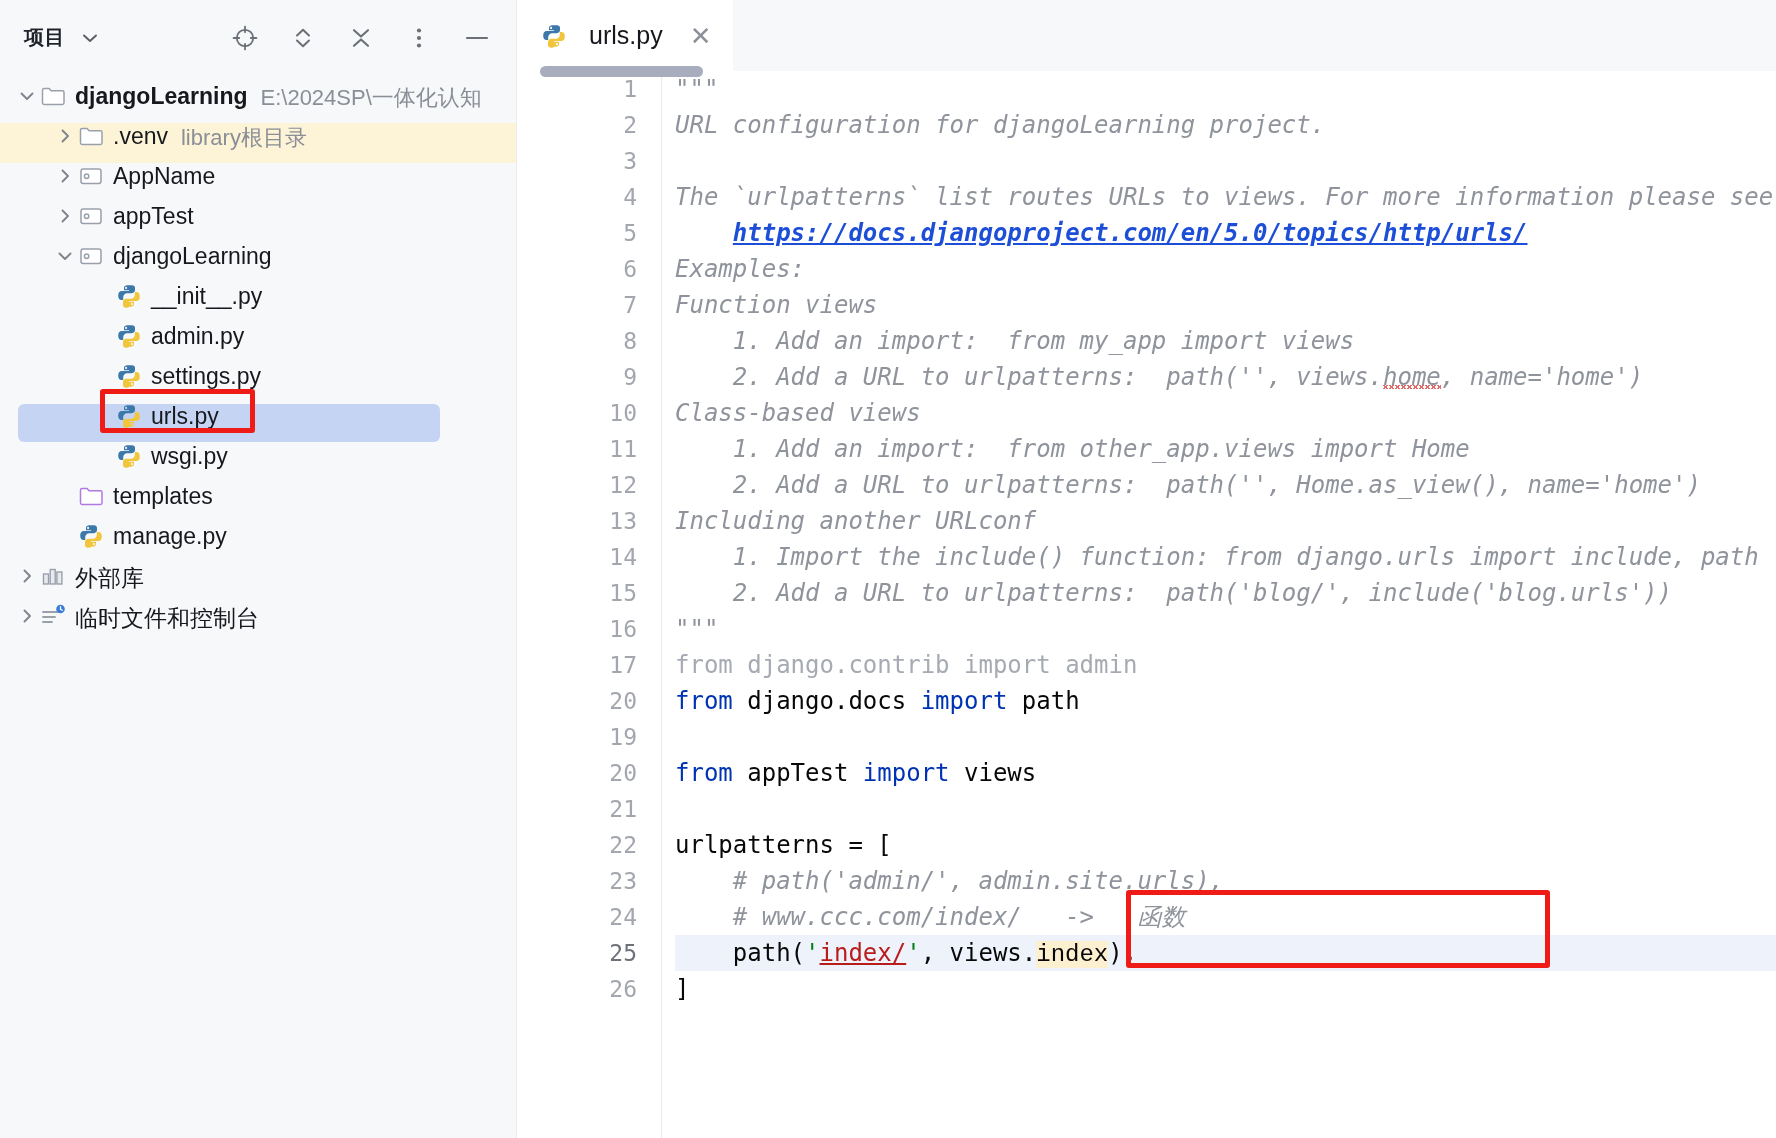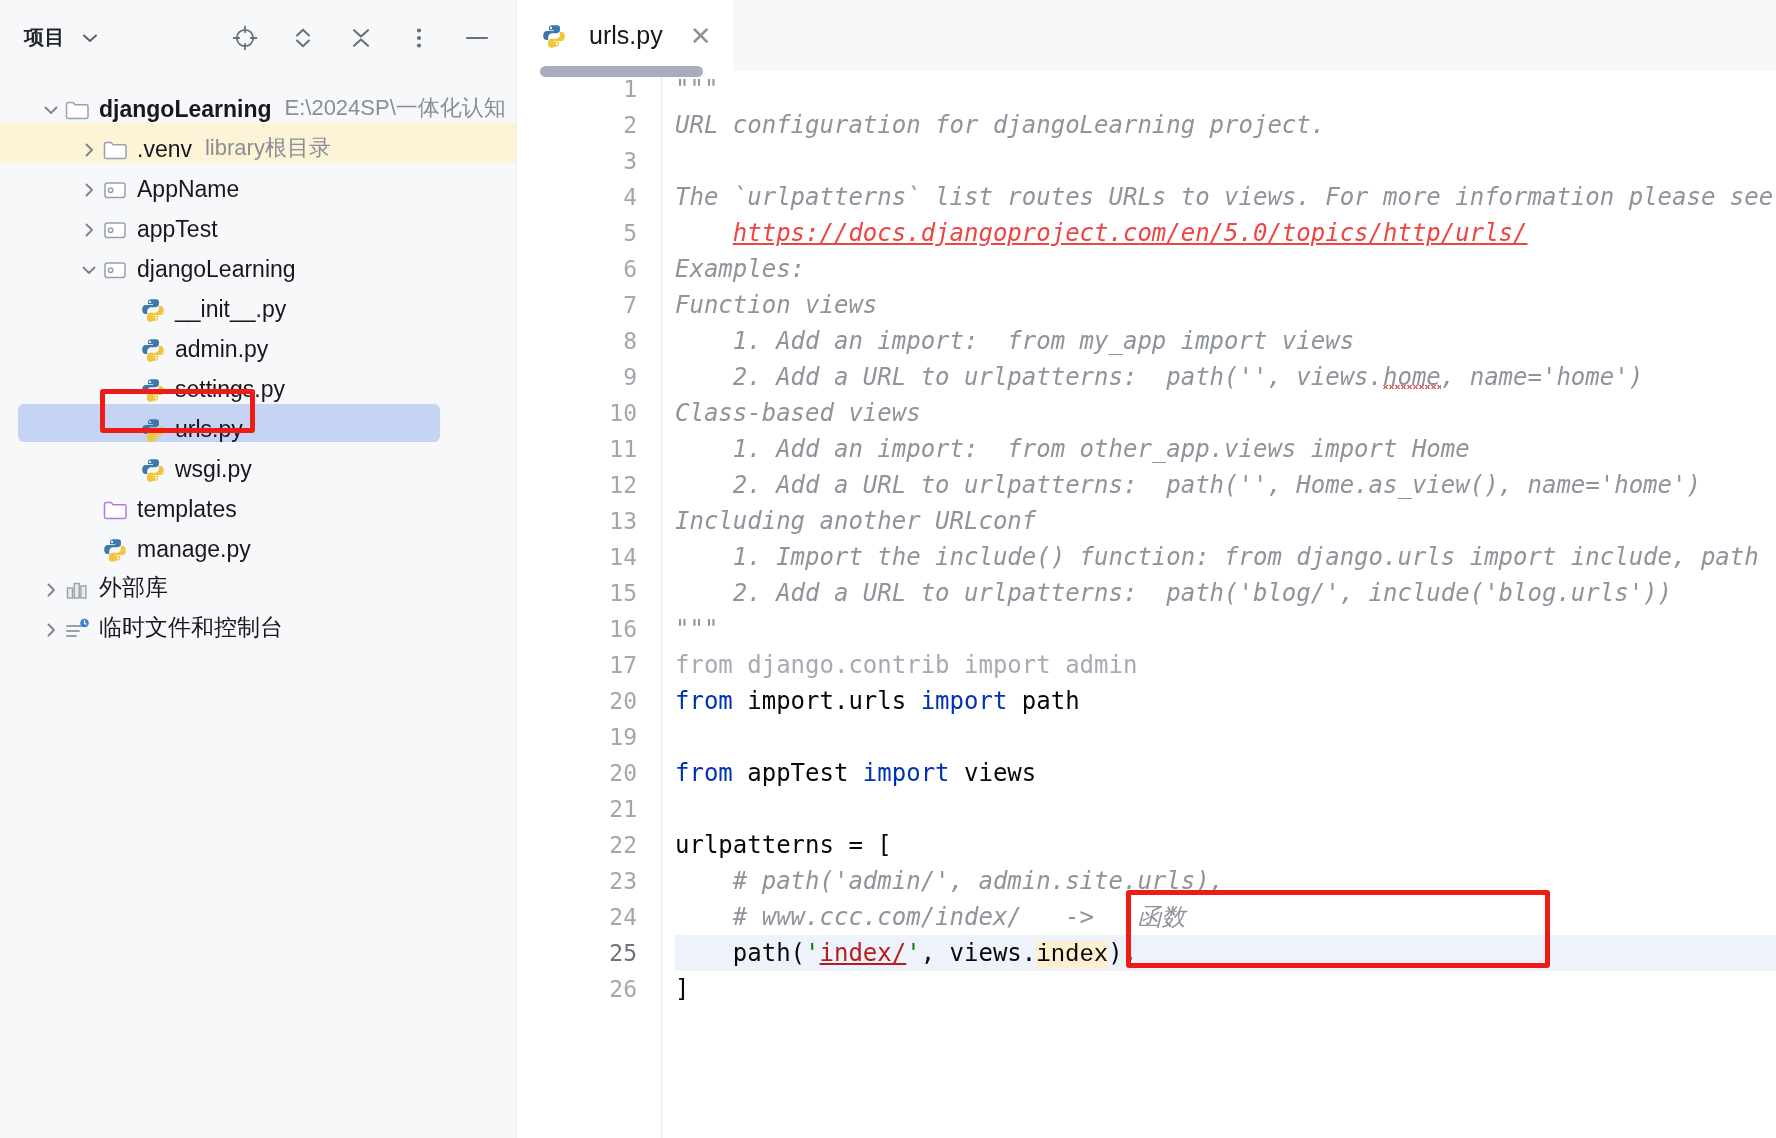--- a/index.html
+++ b/index.html
@@ -66,25 +66,24 @@
   
   #tree {
     padding-top: 8px;
     font-size: 23px;
     color: #16181d;
     user-select: none;
   }
   .row {
     height: 40px;
     display: flex;
-    align-items: flex-end;
+    align-items: flex-start;
     position: relative;
     cursor: pointer;
     white-space: nowrap;
-    padding-left: 24px;
   }
   .row.highlight-venv { background: #fdf3d7; }
   .row.selected .rowbg {
     position: absolute;
     left: 18px; right: 76px; top: 1px; bottom: 1px;
     background: #c6d4f4;
     border-radius: 6px;
     z-index: 0;
   }
   .row > * { position: relative; z-index: 1; }
@@ -197,21 +196,21 @@
   }
   .cl.current { background: #eef2fb; }
   .doc { color: #8f939b; font-style: italic; }
   .kw  { color: #0033b3; }
   .txt { color: #080808; }
   .grayed { color: #a6aab2; }
   .com { color: #8f939b; font-style: italic; }
   .str { color: #067d17; }
   .str-u { color: #b91c1c; text-decoration: underline; }
   .hl-ident { background: #fdf0d0; font-family: Liberation Mono, monospace; }
-  .lnk { color: #ef4444; font-style: italic; text-decoration: underline; }
+  .lnk { color: #1d4ed8; font-style: italic; text-decoration: underline; font-weight: bold; }
   .squig {
     position: relative;
     text-decoration: none;
   }
   .squig::after {
     content: "";
     position: absolute;
     left: 0; right: 0; bottom: 2px;
     height: 4px;
     background-image:
@@ -542,21 +541,21 @@
           <div class="cl"><span class="doc">    1. Add an import:  from my_app import views</span></div>
           <div class="cl"><span class="doc">    2. Add a URL to urlpatterns:  path('', views.</span><span class="doc squig">home</span><span class="doc">, name='home')</span></div>
           <div class="cl"><span class="doc">Class-based views</span></div>
           <div class="cl"><span class="doc">    1. Add an import:  from other_app.views import Home</span></div>
           <div class="cl"><span class="doc">    2. Add a URL to urlpatterns:  path('', Home.as_view(), name='home')</span></div>
           <div class="cl"><span class="doc">Including another URLconf</span></div>
           <div class="cl"><span class="doc">    1. Import the include() function: from django.urls import include, path</span></div>
           <div class="cl"><span class="doc">    2. Add a URL to urlpatterns:  path('blog/', include('blog.urls'))</span></div>
           <div class="cl"><span class="doc">"""</span></div>
           <div class="cl"><span class="grayed">from django.contrib import admin</span></div>
-          <div class="cl"><span class="kw">from</span><span class="txt"> import.urls </span><span class="kw">import</span><span class="txt"> path</span></div>
+          <div class="cl"><span class="kw">from</span><span class="txt"> django.docs </span><span class="kw">import</span><span class="txt"> path</span></div>
           <div class="cl"><span class="txt"></span></div>
           <div class="cl"><span class="kw">from</span><span class="txt"> appTest </span><span class="kw">import</span><span class="txt"> views</span></div>
           <div class="cl"><span class="txt"></span></div>
           <div class="cl"><span class="txt">urlpatterns = [</span></div>
           <div class="cl"><span class="com">    # path('admin/', admin.site.urls),</span></div>
           <div class="cl"><span class="com">    # www.ccc.com/index/   -&gt;   函数</span></div>
           <div class="cl current"><span class="txt">    path(</span><span class="str">'</span><span class="str-u">index/</span><span class="str">'</span><span class="txt">, views.</span><span class="txt hl-ident">index</span><span class="txt">),</span></div>
           <div class="cl"><span class="txt">]</span></div>
         </div>
     </div>

